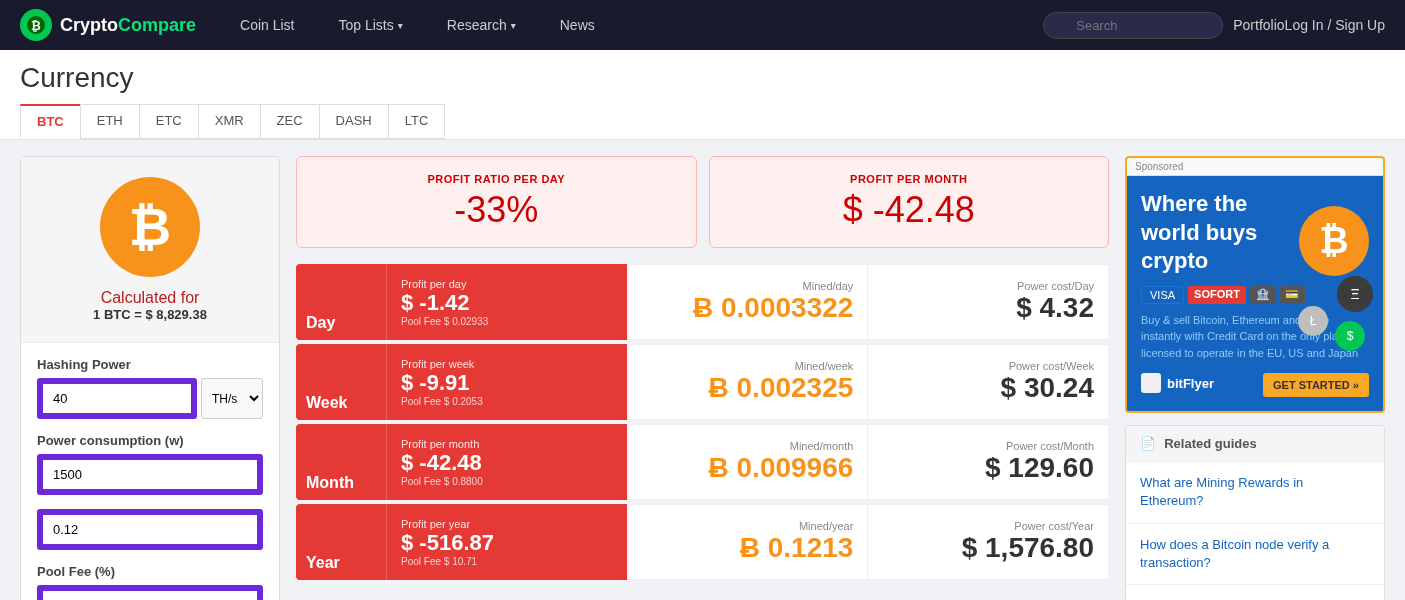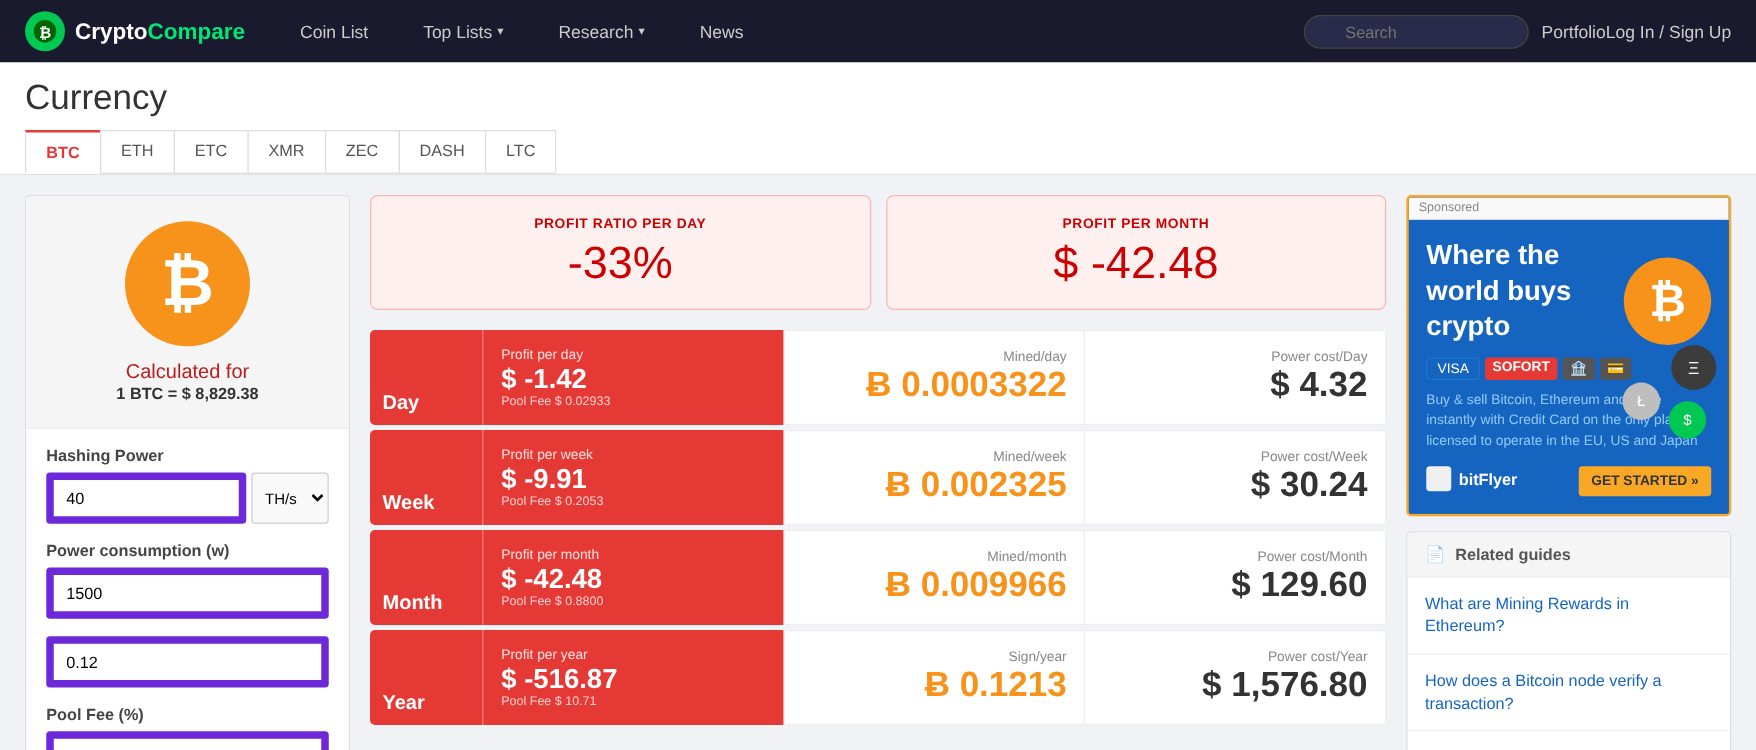--- a/index.html
+++ b/index.html
@@ -316,21 +316,21 @@
         <div class="data-row">
       <div class="data-row-label">
         <span class="period">Year</span>
       </div>
       <div class="data-row-left">
         <span class="sub">Profit per year</span>
         <span class="val">$ -516.87</span>
         <span class="fee">Pool Fee $ 10.71</span>
       </div>
       <div class="data-row-mid">
-        <div class="cell-label">Sign/year</div>
+        <div class="cell-label">Mined/year</div>
         <div class="cell-val btc">Ƀ 0.1213</div>
       </div>
       <div class="data-row-right">
         <div class="cell-label">Power cost/Year</div>
         <div class="cell-val">$ 1,576.80</div>
       </div>
     </div>
       </div>
 
   </div>

